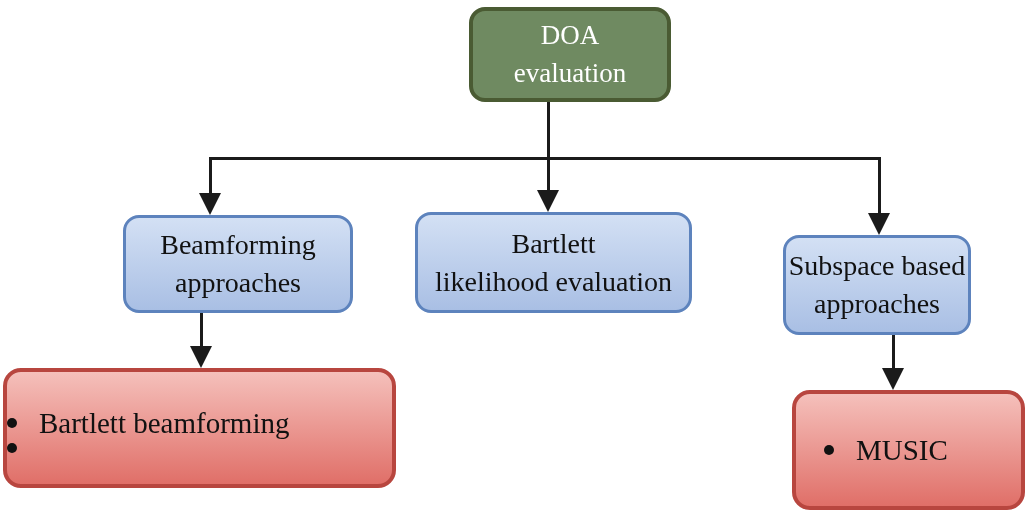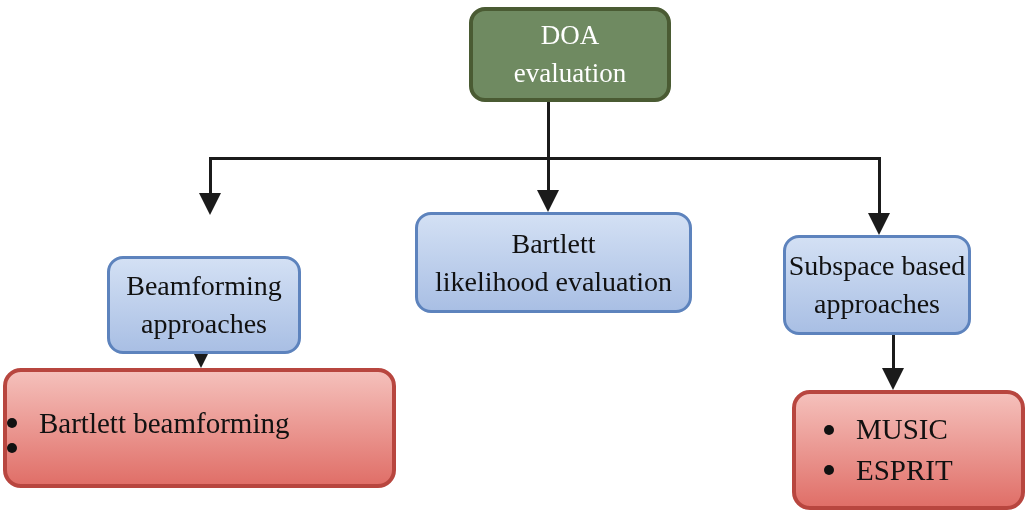--- a/index.html
+++ b/index.html
@@ -20,21 +20,21 @@
     border:4px solid var(--root-border);
     border-radius:16px;color:var(--root-text);
     font-size:27px;line-height:1.4;margin-left:21px;
   }
   .node-branch{
     background:linear-gradient(to bottom,var(--branch-fill-top),var(--branch-fill-bottom));
     border:3px solid var(--branch-border);
     border-radius:16px;color:var(--node-text);
     font-size:28px;line-height:1.35;
   }
-  .node-branch.beamforming{left:107px;top:215px;width:194px;height:98px;margin-top:41px;}
+  .node-branch.beamforming{left:123px;top:215px;width:230px;height:98px;}
   .node-branch.ml{left:415px;top:212px;width:277px;height:101px;}
   .node-branch.subspace{left:783px;top:235px;width:188px;height:100px;}
 
   .node-leaf{
     background:linear-gradient(to bottom,var(--leaf-fill-top),var(--leaf-fill-bottom));
     border:4px solid var(--leaf-border);
     border-radius:18px;color:var(--node-text);
     font-size:29px;line-height:1.4;
     justify-content:center;align-items:flex-start;
   }
@@ -99,19 +99,15 @@
     <div class="bullet-row">
       <span class="bullet-dot"></span>
     </div>
   </div>
 
   <div class="node node-leaf leaf-subspace">
     <div class="bullet-row">
       <span class="bullet-dot"></span>
       <span>MUSIC</span>
     </div>
-    <div class="bullet-row">
-      <span class="bullet-dot"></span>
-      <span>ESPRIT</span>
-    </div>
   </div>
 
 </div>
 
 </body></html>

